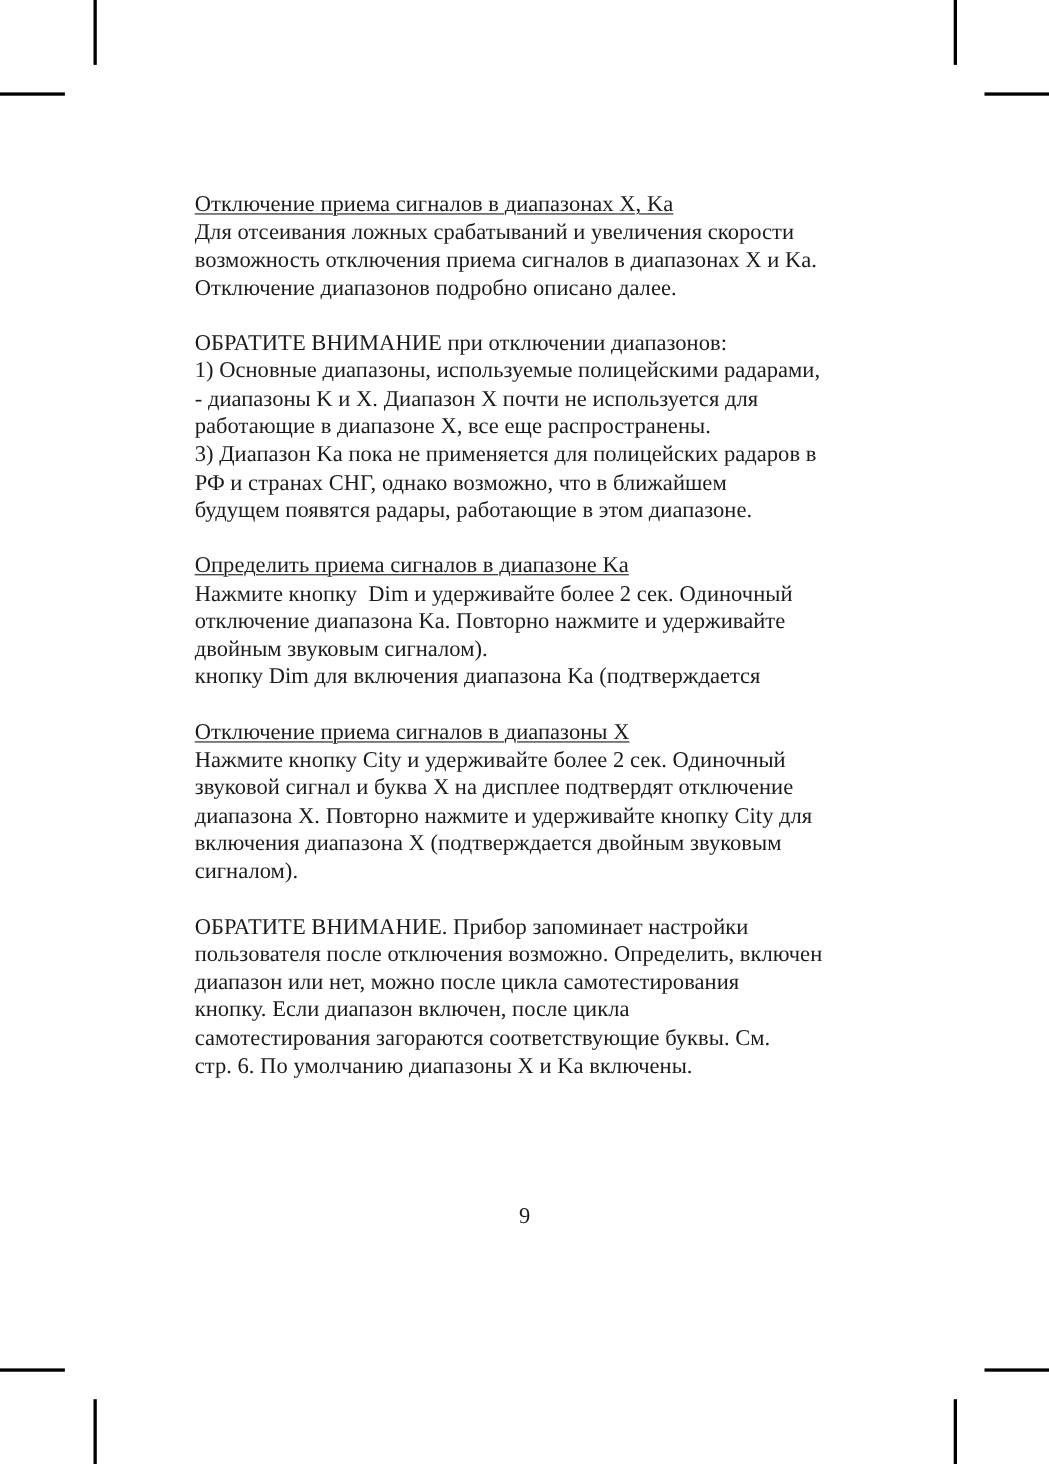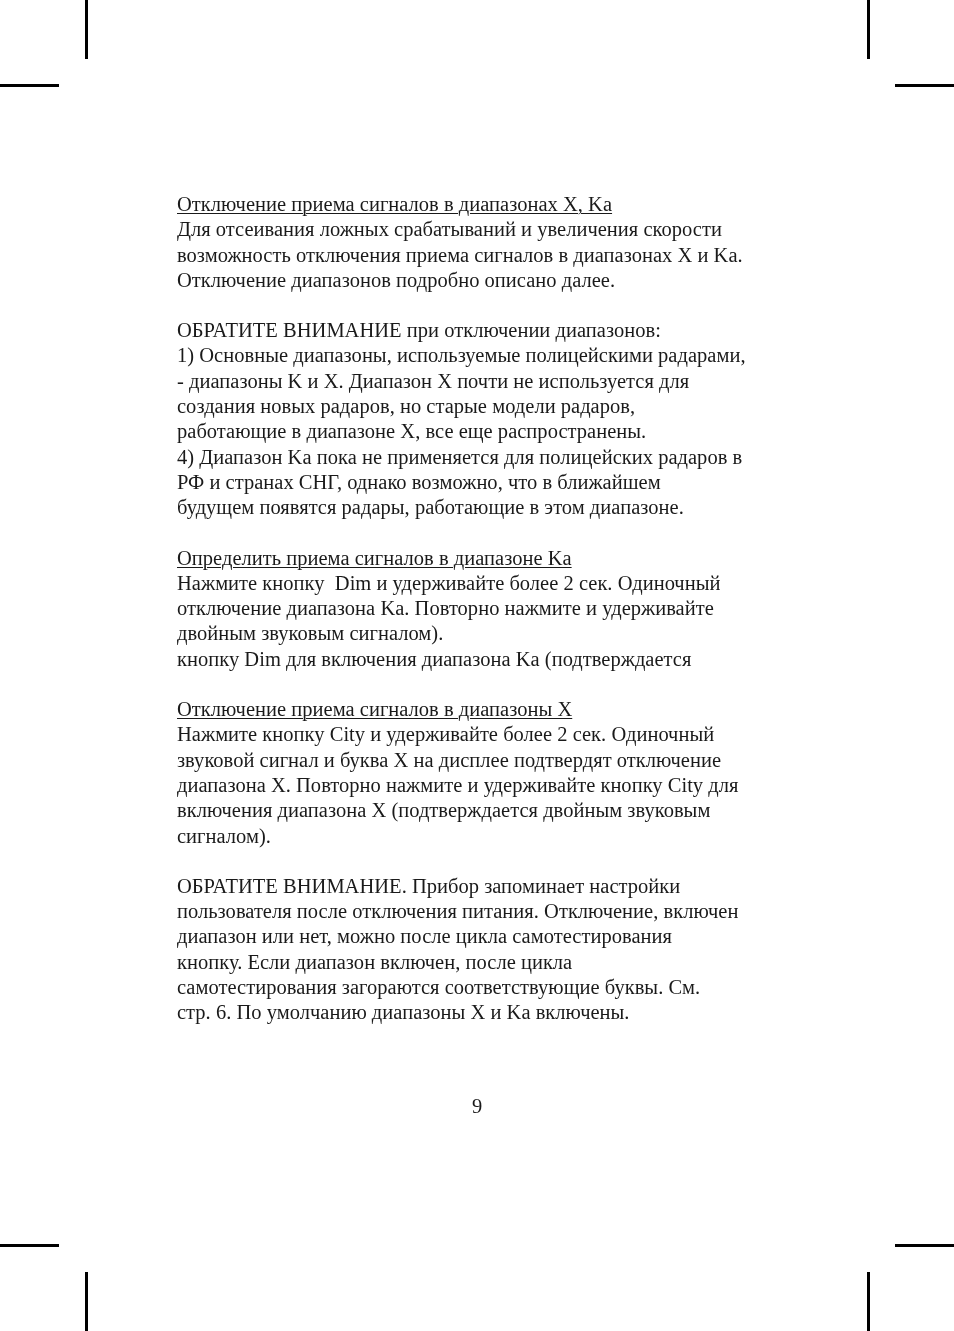--- a/index.html
+++ b/index.html
@@ -30,21 +30,21 @@
   .crop-tr-h { left: 895px; top: 84px; }
   .crop-bl-v { left: 85px;  top: 1272px; }
   .crop-bl-h { left: 0px;   top: 1244px; }
   .crop-br-v { left: 867px; top: 1272px; }
   .crop-br-h { left: 895px; top: 1244px; }
 
   
   .page-body {
     position: absolute;
     left: 177px;
-    top: 192px;
+    top: 174px;
     width: 625px;
   }
 
   .para {
     margin: 0 0 25px 0;
   }
   .para:last-of-type {
     margin-bottom: 14px;
   }
 
@@ -89,44 +89,43 @@
     <div class="para">
       <div class="line heading">Отключение приема сигналов в диапазонах X, Ka</div>
       <div class="line">Для отсеивания ложных срабатываний и увеличения скорости</div>
       <div class="line">возможность отключения приема сигналов в диапазонах X и Ka.</div>
       <div class="line">Отключение диапазонов подробно описано далее.</div>
     </div>
     <div class="para">
       <div class="line">ОБРАТИТЕ ВНИМАНИЕ при отключении диапазонов:</div>
       <div class="line">1) Основные диапазоны, используемые полицейскими радарами,</div>
       <div class="line">- диапазоны K и X. Диапазон X почти не используется для</div>
-      <div class="line">создания новых радаров, но старые модели радаров,</div>
       <div class="line">работающие в диапазоне X, все еще распространены.</div>
-      <div class="line">4) Диапазон Ka пока не применяется для полицейских радаров в</div>
+      <div class="line">3) Диапазон Ka пока не применяется для полицейских радаров в</div>
       <div class="line">РФ и странах СНГ, однако возможно, что в ближайшем</div>
       <div class="line">будущем появятся радары, работающие в этом диапазоне.</div>
     </div>
     <div class="para">
       <div class="line heading">Определить приема сигналов в диапазоне Ka</div>
       <div class="line">Нажмите кнопку  Dim и удерживайте более 2 сек. Одиночный</div>
       <div class="line">отключение диапазона Ka. Повторно нажмите и удерживайте</div>
       <div class="line">двойным звуковым сигналом).</div>
       <div class="line">кнопку Dim для включения диапазона Ka (подтверждается</div>
     </div>
     <div class="para">
       <div class="line heading">Отключение приема сигналов в диапазоны X</div>
       <div class="line">Нажмите кнопку City и удерживайте более 2 сек. Одиночный</div>
       <div class="line">звуковой сигнал и буква X на дисплее подтвердят отключение</div>
       <div class="line">диапазона X. Повторно нажмите и удерживайте кнопку City для</div>
       <div class="line">включения диапазона X (подтверждается двойным звуковым</div>
       <div class="line">сигналом).</div>
     </div>
     <div class="para">
       <div class="line">ОБРАТИТЕ ВНИМАНИЕ. Прибор запоминает настройки</div>
-      <div class="line">пользователя после отключения питания. Отключение, включен</div>
+      <div class="line">пользователя после отключения возможно. Определить, включен</div>
       <div class="line">диапазон или нет, можно после цикла самотестирования</div>
       <div class="line">кнопку. Если диапазон включен, после цикла</div>
       <div class="line">самотестирования загораются соответствующие буквы. См.</div>
       <div class="line">стр. 6. По умолчанию диапазоны X и Ka включены.</div>
     </div>
   </div>
 
 <div class="page-number">9</div>
 
 </body></html>

